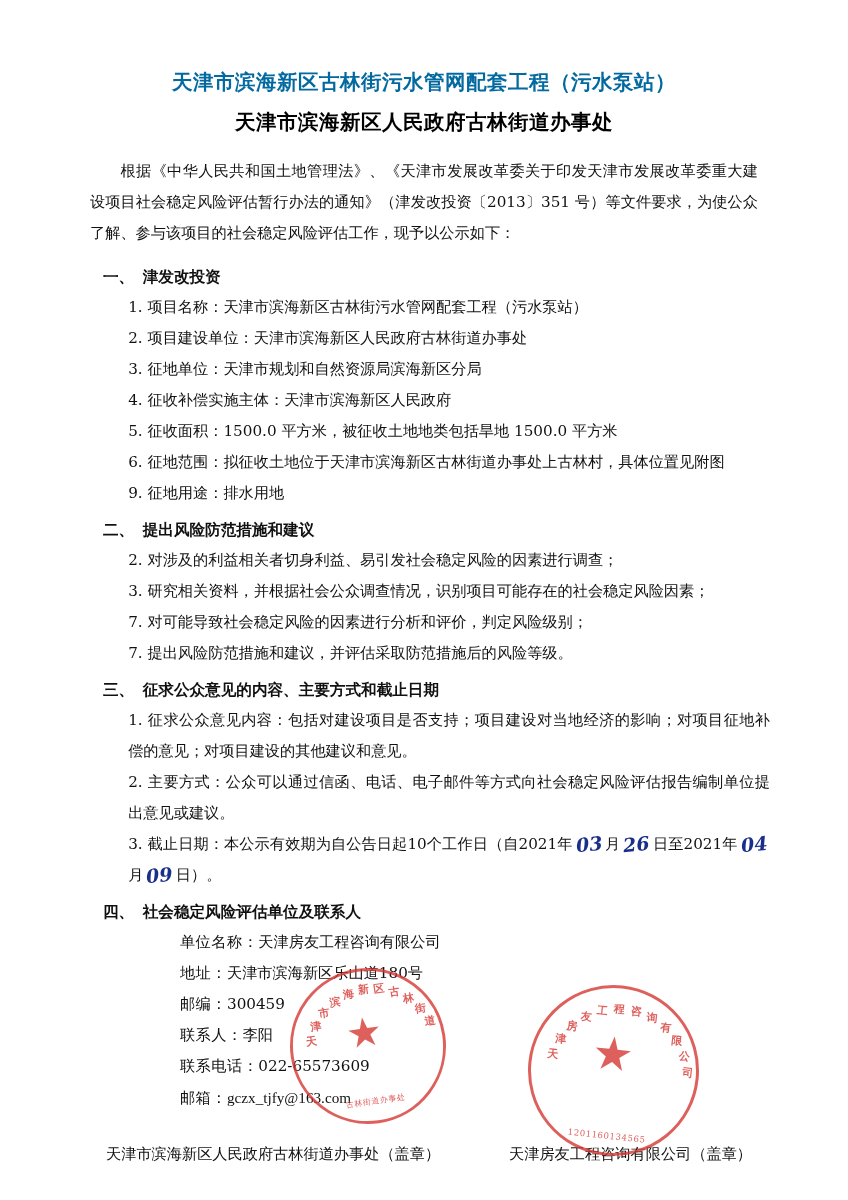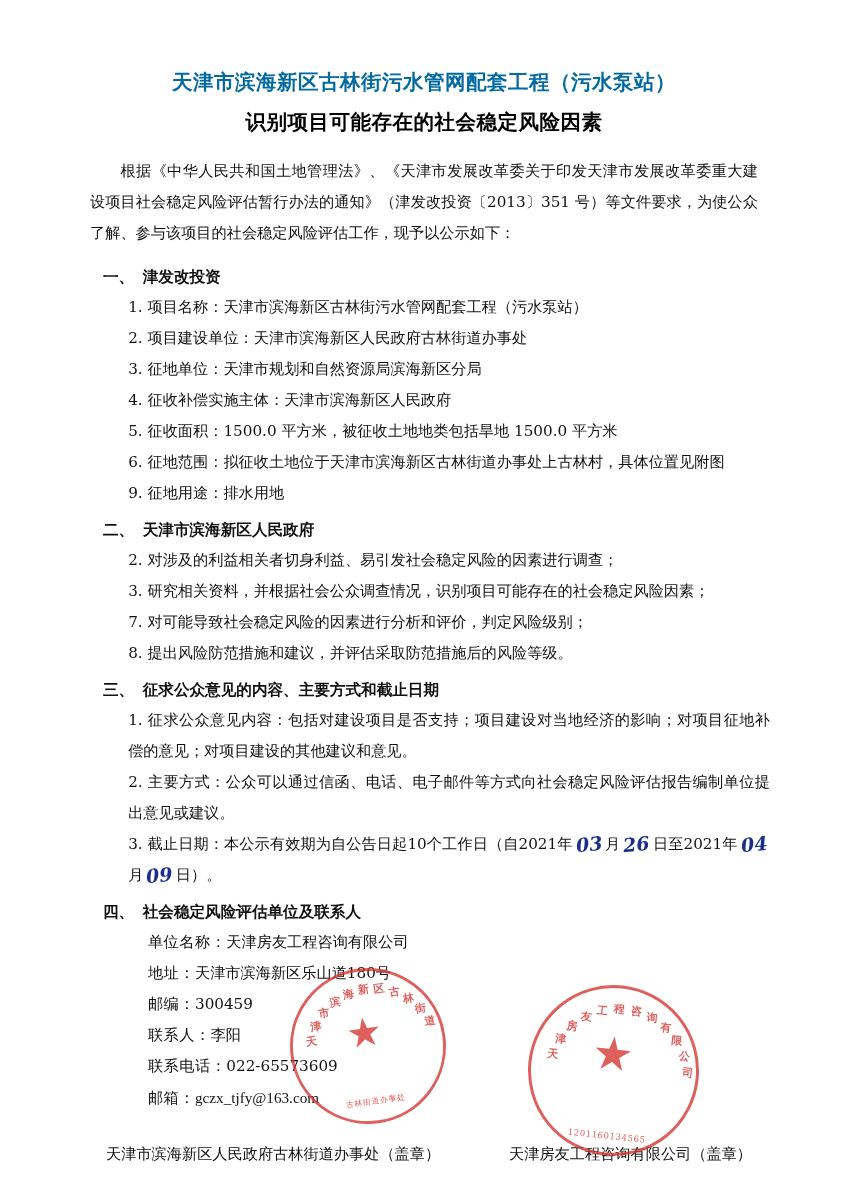--- a/index.html
+++ b/index.html
@@ -78,20 +78,21 @@
     text-align: justify;
     text-justify: inter-ideograph;
   }
   .contact-line {
     font-size: 15.2px;
     line-height: 31px;
     padding-left: 4.6em;
   }
   .contact-line .lbl {
     letter-spacing: 0.5px;
+    margin-left: 32px;
   }
   .mono {
     font-family: Liberation Serif, serif;
   }
   .handwrite {
     font-family: "DejaVu Serif", "Liberation Serif", serif;
     font-size: 19px;
     color: #1a2f8a;
     font-style: italic;
     font-weight: bold;
@@ -222,42 +223,42 @@
       <span style="transform:rotate(51deg) translate(0,-70px) rotate(-51deg);">限</span>
       <span style="transform:rotate(65deg) translate(0,-70px) rotate(-65deg);">公</span>
       <span style="transform:rotate(79deg) translate(0,-70px) rotate(-79deg);">司</span>
     </div>
     <div class="seal-bottom">1201160134565</div>
   </div>
 
   <div class="content">
 
     <div class="title">天津市滨海新区古林街污水管网配套工程（污水泵站）</div>
-    <div class="title-line2">识别项目可能存在的社会稳定风险因素</div>
+    <div class="title-line2">天津市滨海新区人民政府古林街道办事处</div>
 
     <p class="para">根据《中华人民共和国土地管理法》、《天津市发展改革委关于印发天津市发展改革委重大建设项目社会稳定风险评估暂行办法的通知》（津发改投资〔2013〕351 号）等文件要求，为使公众了解、参与该项目的社会稳定风险评估工作，现予以公示如下：</p>
 
     <div class="section-head">
       <span class="num">一、</span><span>津发改投资</span>
     </div>
     <div class="item">1. 项目名称：天津市滨海新区古林街污水管网配套工程（污水泵站）</div>
     <div class="item">2. 项目建设单位：天津市滨海新区人民政府古林街道办事处</div>
     <div class="item">3. 征地单位：天津市规划和自然资源局滨海新区分局</div>
     <div class="item">4. 征收补偿实施主体：天津市滨海新区人民政府</div>
     <div class="item">5. 征收面积：1500.0 平方米，被征收土地地类包括旱地 1500.0 平方米</div>
     <div class="item">6. 征地范围：拟征收土地位于天津市滨海新区古林街道办事处上古林村，具体位置见附图</div>
     <div class="item">9. 征地用途：排水用地</div>
 
     <div class="section-head">
-      <span class="num">二、</span><span>天津市滨海新区人民政府</span>
+      <span class="num">二、</span><span>提出风险防范措施和建议</span>
     </div>
     <div class="item">2. 对涉及的利益相关者切身利益、易引发社会稳定风险的因素进行调查；</div>
     <div class="item">3. 研究相关资料，并根据社会公众调查情况，识别项目可能存在的社会稳定风险因素；</div>
     <div class="item">7. 对可能导致社会稳定风险的因素进行分析和评价，判定风险级别；</div>
-    <div class="item">8. 提出风险防范措施和建议，并评估采取防范措施后的风险等级。</div>
+    <div class="item">7. 提出风险防范措施和建议，并评估采取防范措施后的风险等级。</div>
 
     <div class="section-head">
       <span class="num">三、</span><span>征求公众意见的内容、主要方式和截止日期</span>
     </div>
     <div class="item-wrap">1. 征求公众意见内容：包括对建设项目是否支持；项目建设对当地经济的影响；对项目征地补偿的意见；对项目建设的其他建议和意见。</div>
     <div class="item-wrap">2. 主要方式：公众可以通过信函、电话、电子邮件等方式向社会稳定风险评估报告编制单位提出意见或建议。</div>
     <div class="item-wrap">
       <span>3. 截止日期：本公示有效期为自公告日起10个工作日（自2021年</span><span class="handwrite">03</span><span>月</span><span class="handwrite">26</span><span>日至2021年</span><span class="handwrite">04</span><span>月</span><span class="handwrite">09</span><span>日）。</span>
     </div>
 

